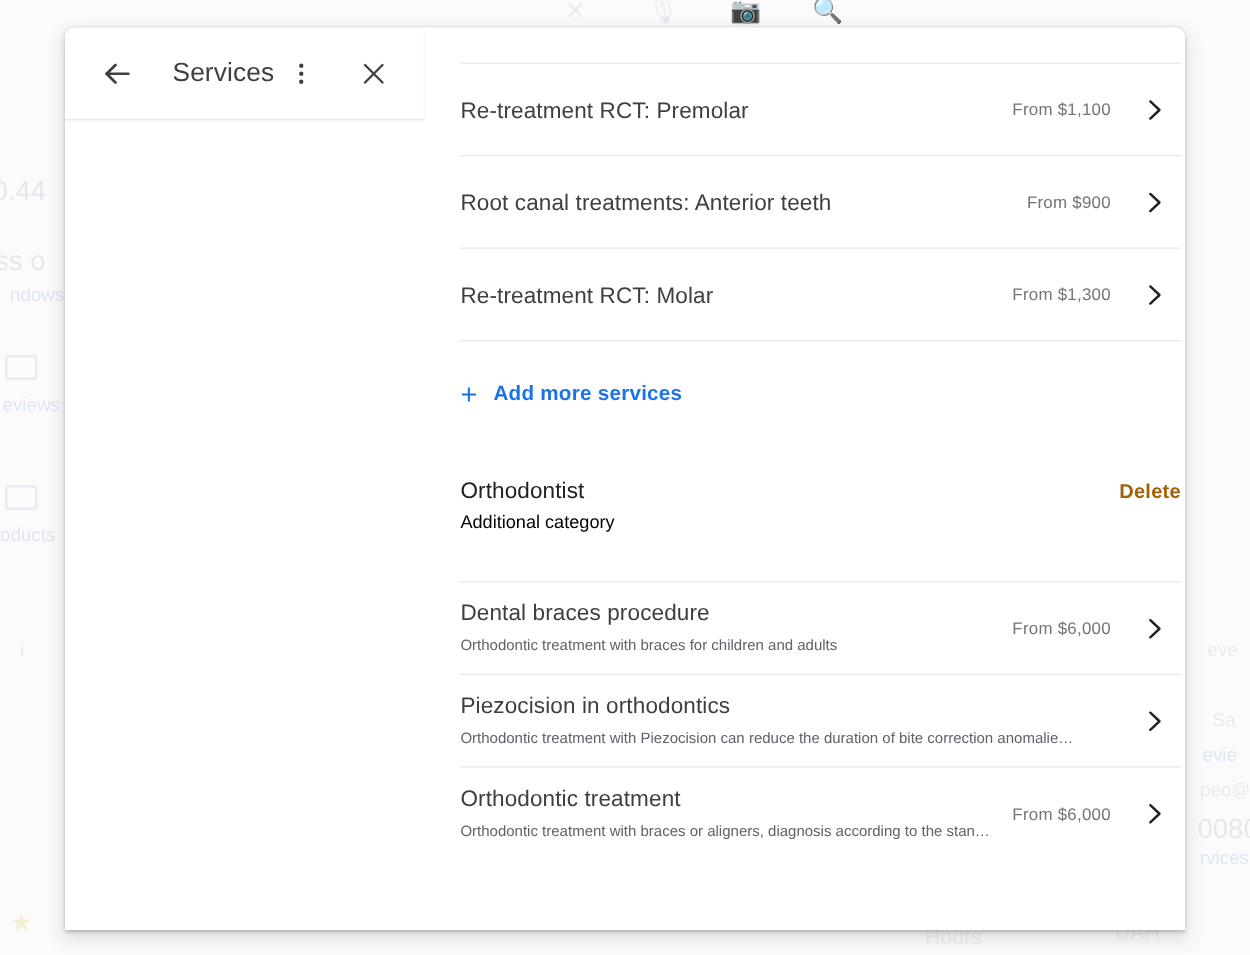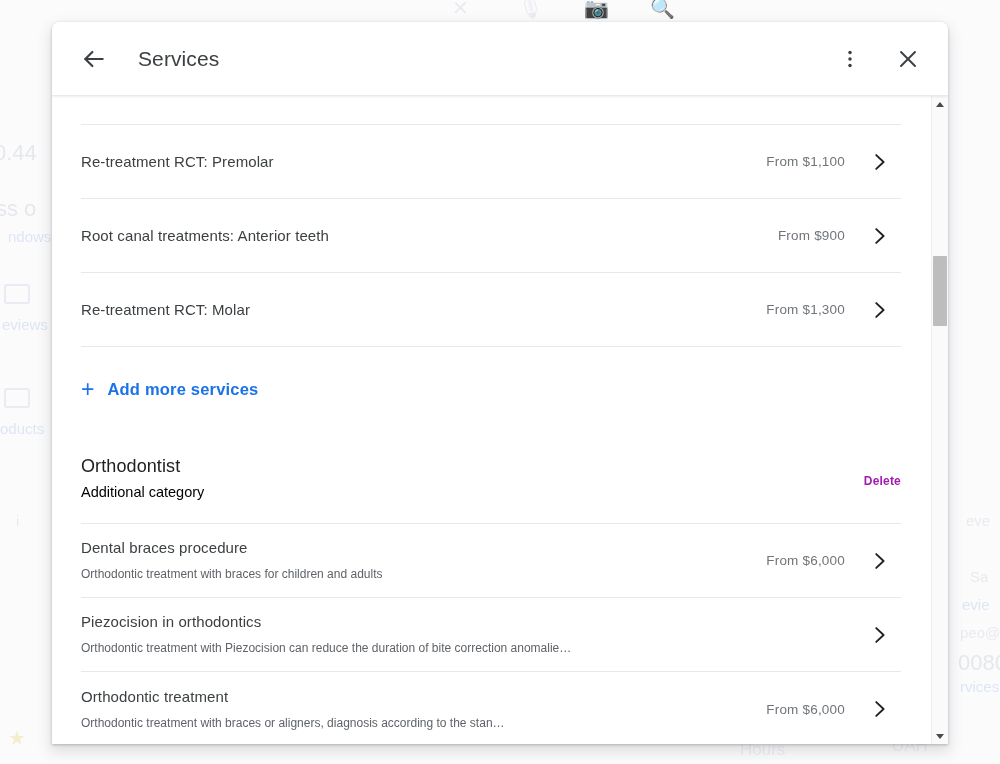--- a/index.html
+++ b/index.html
@@ -52,21 +52,20 @@
     position: absolute;
     left: 52px;
     top: 22px;
     width: 896px;
     height: 722px;
     background: #ffffff;
     border-radius: 8px 8px 0 0;
     box-shadow: 0 1px 3px rgba(60,64,67,.30), 0 6px 14px 2px rgba(60,64,67,.15);
     overflow: hidden;
     display: flex;
-    flex-direction: column;
   }
 
   
   #modal-header {
     height: 74px;
     flex: 0 0 74px;
     background: #ffffff;
     display: flex;
     align-items: center;
     padding: 0 18px 0 20px;
@@ -131,21 +130,21 @@
     cursor: pointer;
     padding: 12px 0;
   }
   .svc-row.no-border { border-bottom: none; }
   .svc-main {
     flex: 1 1 auto;
     min-width: 0;
     padding-right: 18px;
   }
   .svc-name {
-    font-size: 15px;
+    font-size: 18px;
     color: #3c4043;
     line-height: 24px;
     letter-spacing: .1px;
     white-space: nowrap;
     overflow: hidden;
     text-overflow: ellipsis;
   }
   .svc-desc {
     font-size: 12px;
     color: #5f6368;
@@ -190,42 +189,42 @@
   #add-more-label {
     font-size: 16.5px;
     color: #1a73e8;
     font-weight: 600;
     letter-spacing: .2px;
   }
 
   
   #category-block {
     display: flex;
-    align-items: center;
-    padding: 22px 0 20px 0;
+    align-items: flex-start;
+    padding: 22px 0 36px 0;
     border-bottom: 1px solid #e6e8ea;
     gap: 12px;
   }
   #category-texts { flex: 1 1 auto; min-width: 0; }
   #category-name {
     font-size: 18px;
     color: #202124;
     line-height: 26px;
     letter-spacing: .1px;
   }
   #category-sub {
     font-size: 14.5px;
     color: #000000;
     line-height: 22px;
     margin-top: 2px;
   }
   #category-delete {
     flex: 0 0 auto;
-    font-size: 12px;
-    color: #a21caf;
+    font-size: 16px;
+    color: #a16207;
     font-weight: 600;
     cursor: pointer;
     padding-top: 6px;
     letter-spacing: .2px;
   }
 
   
   #scrollbar {
     flex: 0 0 17px;
     width: 17px;

